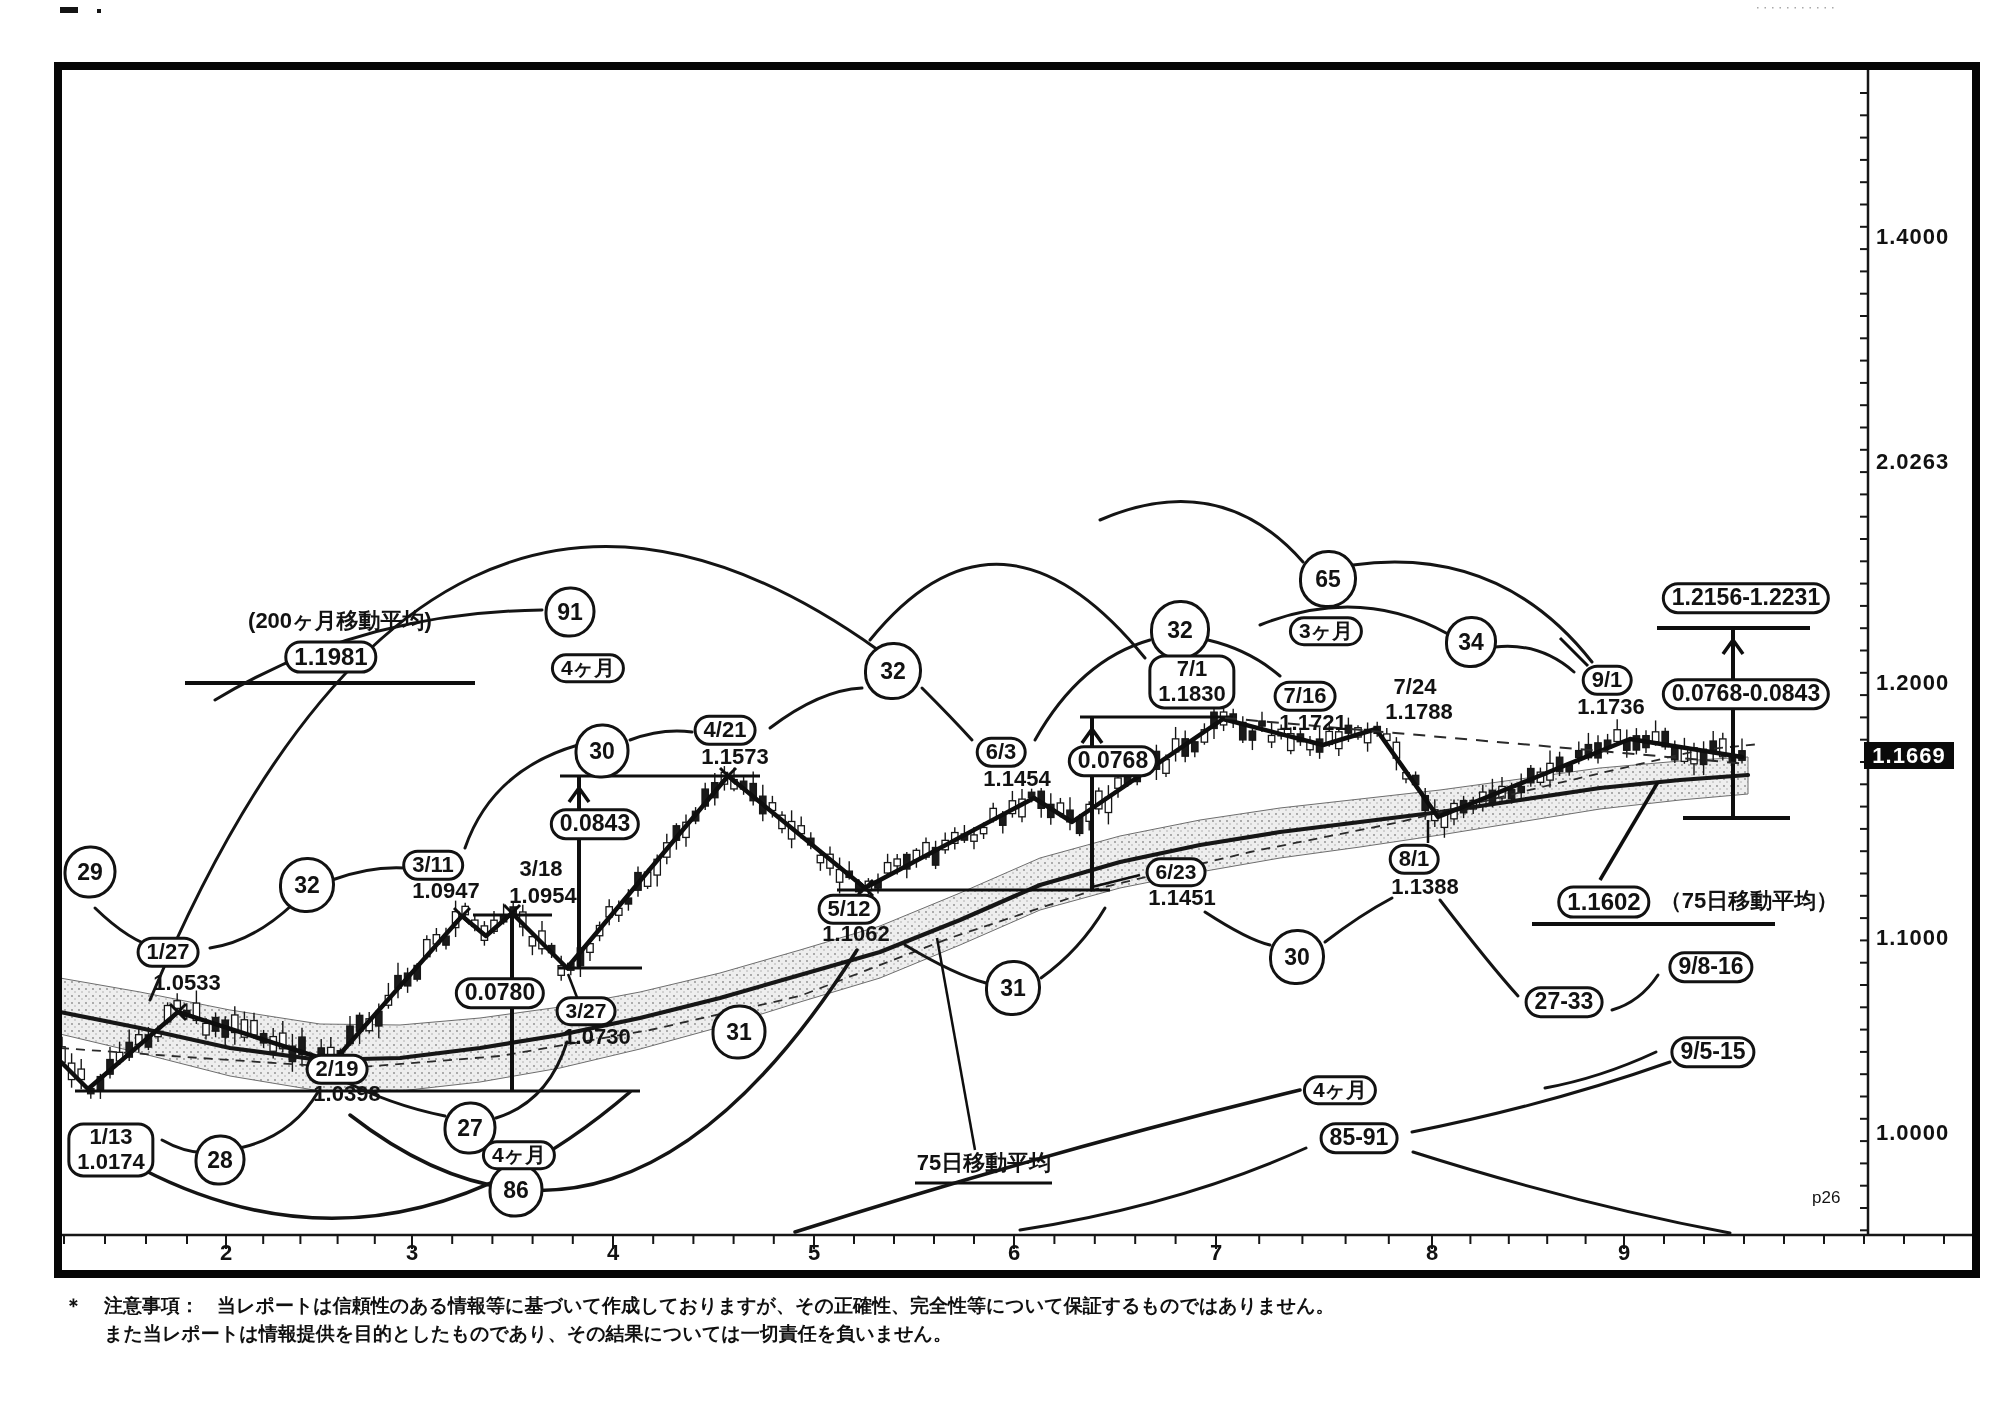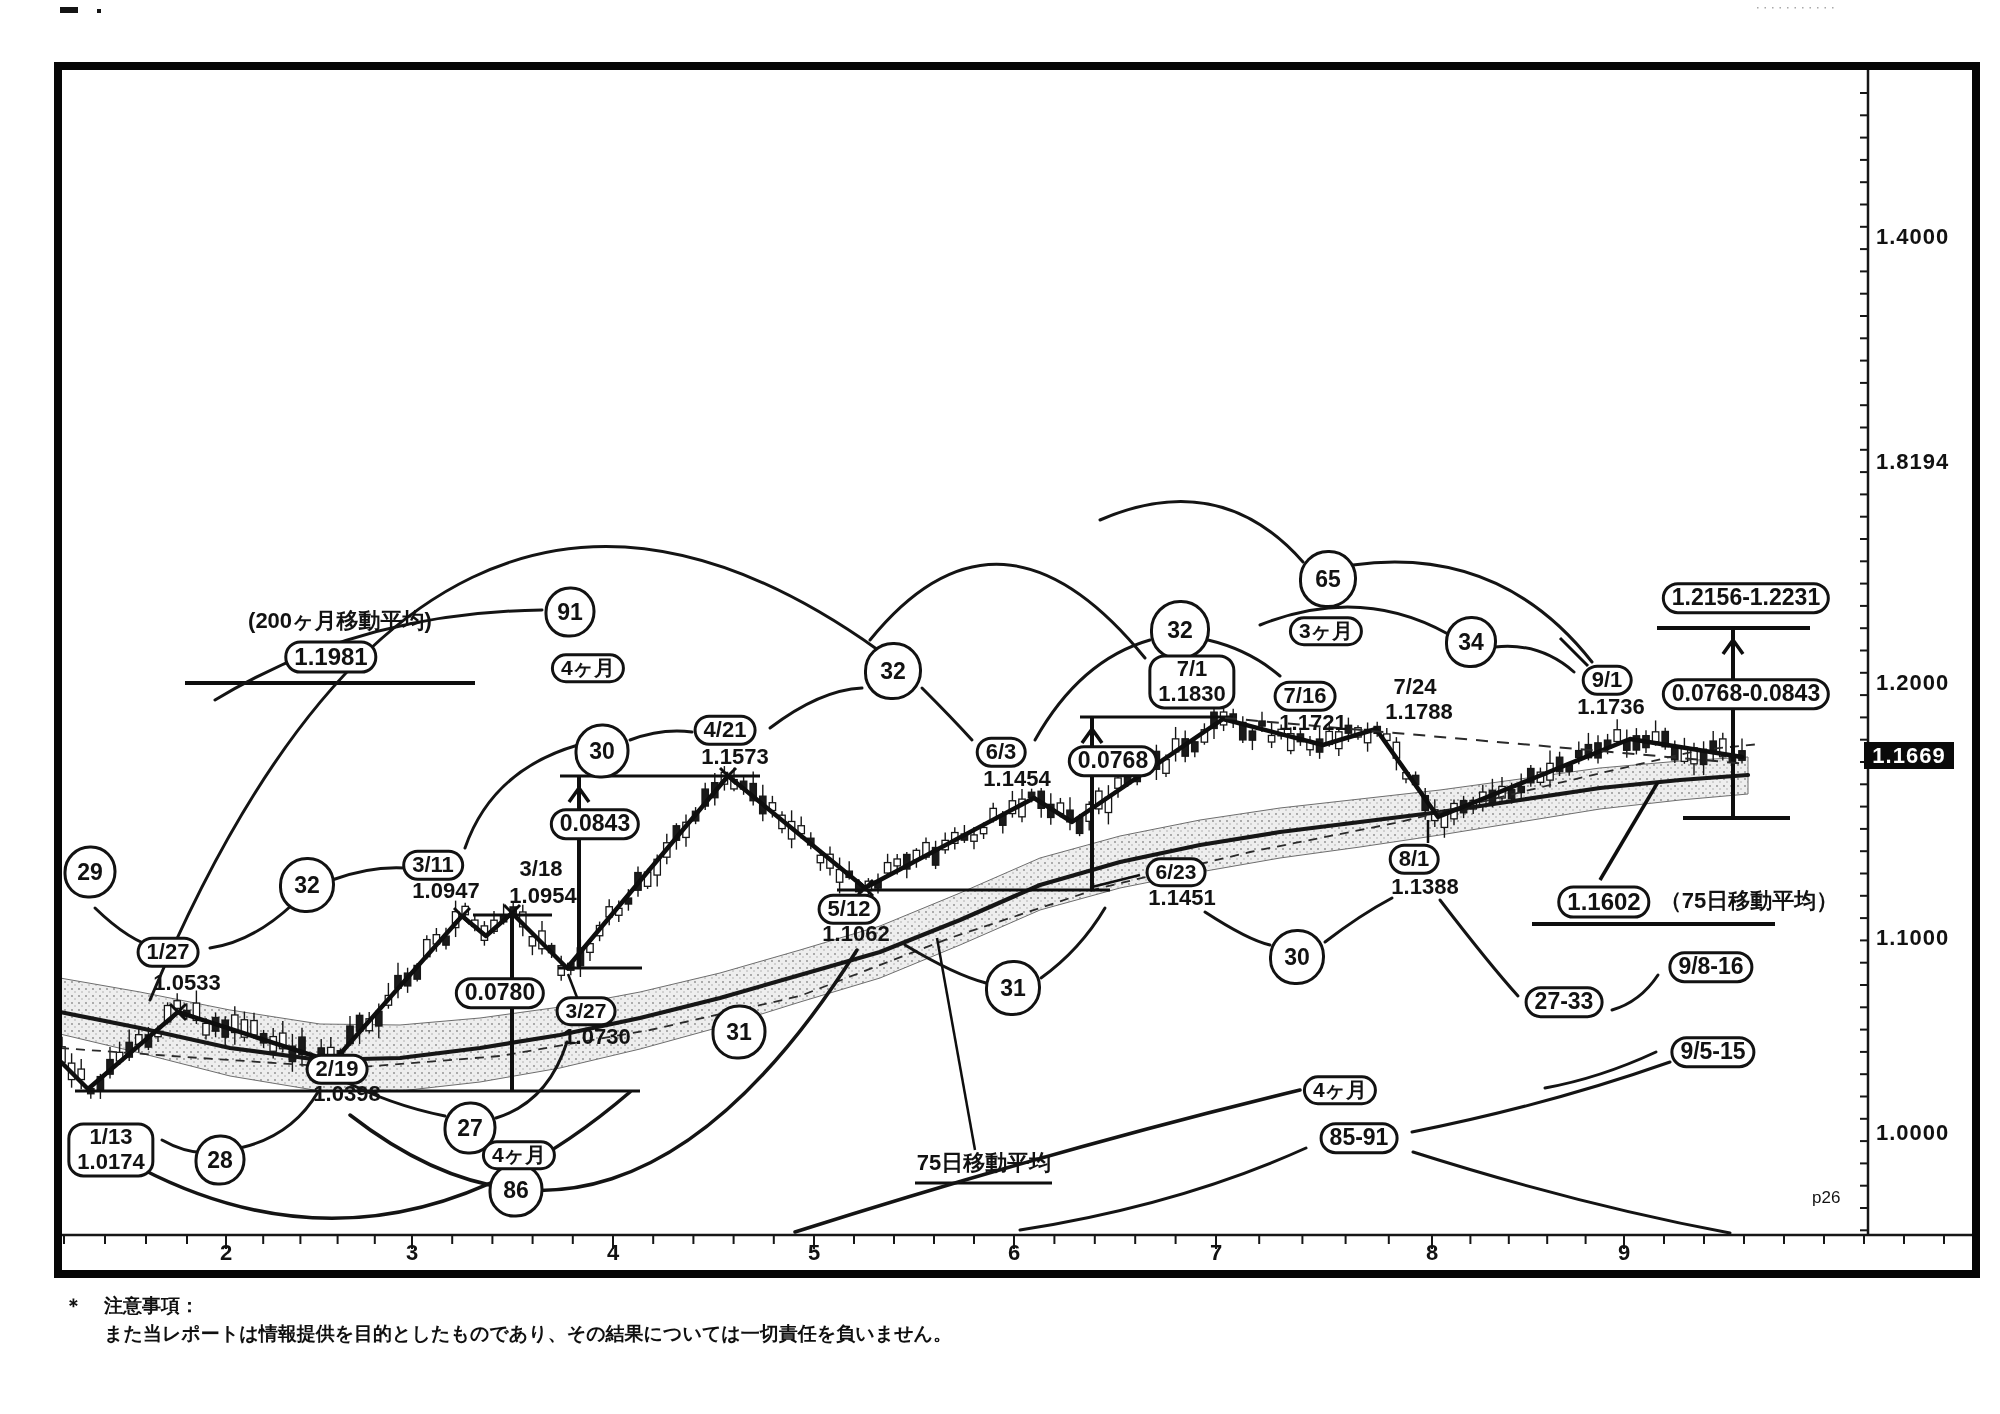--- a/index.html
+++ b/index.html
@@ -563,21 +563,21 @@
       <line x1="1824" y1="1235" x2="1824" y2="1244" stroke="#161616" stroke-width="2"></line>
       <line x1="1864" y1="1235" x2="1864" y2="1244" stroke="#161616" stroke-width="2"></line>
       <line x1="1904" y1="1235" x2="1904" y2="1244" stroke="#161616" stroke-width="2"></line>
       <line x1="1944" y1="1235" x2="1944" y2="1244" stroke="#161616" stroke-width="2"></line>
       <rect x="58" y="66" width="1918" height="1208" fill="none" stroke="#060606" stroke-width="8"></rect>
     </svg>
 
 
   <div id="yaxis">
       <div class="yaxis-lbl" style="left: 1876px; top: 224px;">1.4000</div>
-      <div class="yaxis-lbl" style="left: 1876px; top: 449px;">1.8194</div>
+      <div class="yaxis-lbl" style="left: 1876px; top: 449px;">2.0263</div>
       <div class="yaxis-lbl" style="left: 1876px; top: 670px;">1.2000</div>
       <div class="yaxis-lbl" style="left: 1876px; top: 892px; margin-top: 33px;">1.1000</div>
       <div class="yaxis-lbl" style="left: 1876px; top: 1120px;">1.0000</div>
     </div>
   <div id="xaxis">
       <div class="month-lbl" style="left: 226px; top: 1240px;">2</div>
       <div class="month-lbl" style="left: 412px; top: 1240px;">3</div>
       <div class="month-lbl" style="left: 613px; top: 1240px;">4</div>
       <div class="month-lbl" style="left: 814px; top: 1240px;">5</div>
       <div class="month-lbl" style="left: 1014px; top: 1240px;">6</div>
@@ -660,18 +660,19 @@
   <div id="page-num">p26</div>
   <div id="corner-marks">･･･････････</div>
   <div class="scanmark" style="left:60px;top:7px;width:18px;height:6px;"></div>
   <div class="scanmark" style="left:97px;top:9px;width:4px;height:4px;"></div>
 
   <div id="footer">
     <div class="frow">
       <span class="bullet">＊</span>
       <span>注意事項：</span>
       <span style="width:18px"></span>
+      <span>当レポートは信頼性のある情報等に基づいて作成しておりますが、その正確性、完全性等について保証するものではありません。</span>
     </div>
     <div class="ind">
       <span>また当レポートは情報提供を目的としたものであり、その結果については一切責任を負いません。</span>
     </div>
   </div>
 </div>
 
 </body></html>

